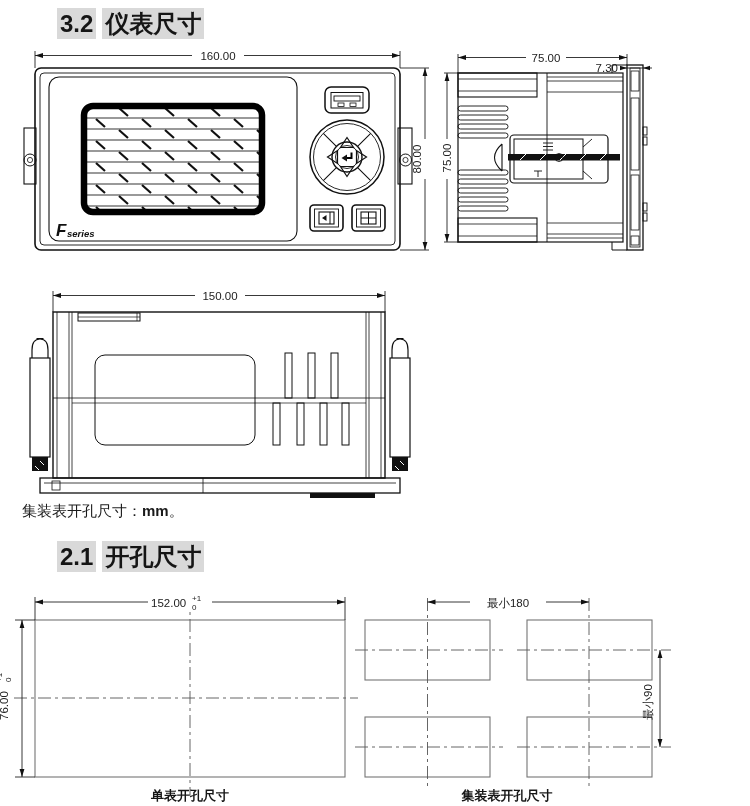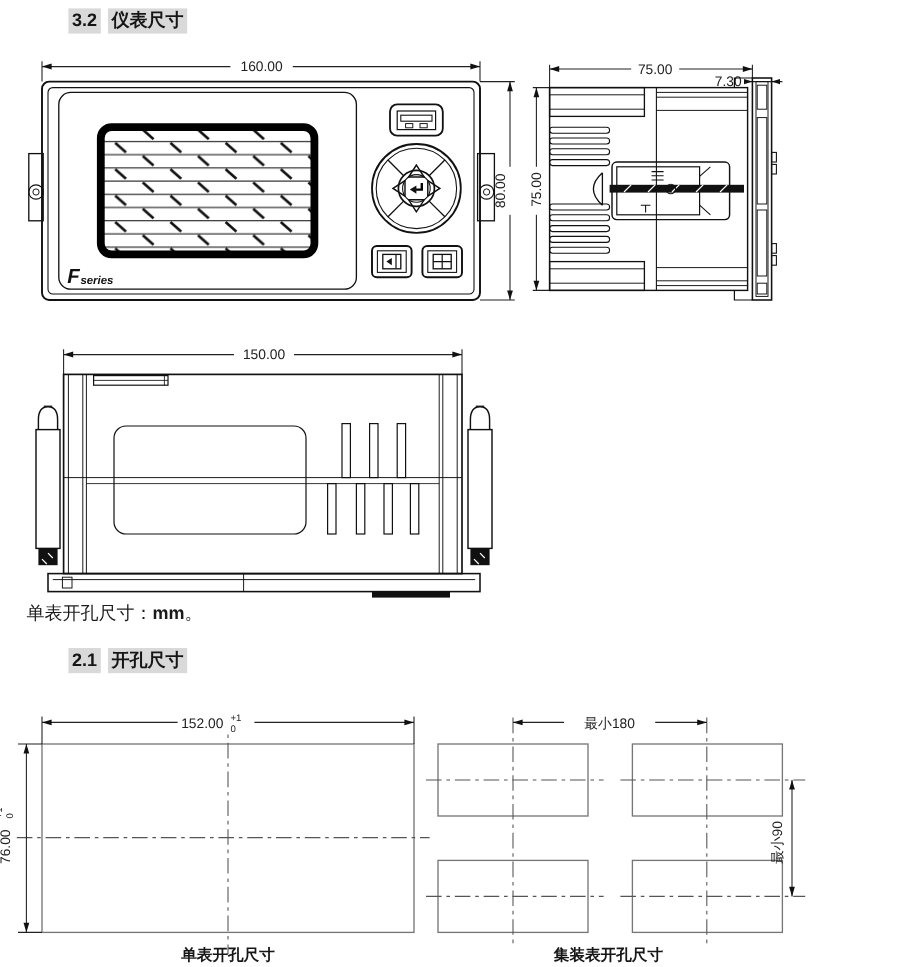--- a/index.html
+++ b/index.html
@@ -2,21 +2,21 @@
 <html style="--line-dark: #111111; --line-mid: #555555; --line-light: #757575; --dim: #222222; --heading-bg: #d9d9d9;"><head>
 <meta charset="utf-8">
 <style>
   :root{
     --line-dark:#111111; --line-mid:#555555; --line-light:#757575;
     --dim:#222222; --heading-bg:#d9d9d9;
   }
   html,body{margin:0;padding:0;background:#ffffff;}
   #page{position:relative;width:750px;height:806px;background:#fff;overflow:hidden;
         font-family:"Liberation Sans","DejaVu Sans",sans-serif;color:#111;}
-  .heading{position:absolute;left:22px;font-size:15px;font-weight:bold;color:#151515;white-space:nowrap;padding-left:35px;}
+  .heading{position:absolute;left:22px;font-size:24px;font-weight:bold;color:#151515;white-space:nowrap;padding-left:35px;}
   .heading .hl{background:var(--heading-bg);padding:2px 3px;}
   .heading .num{margin-right:6px;}
   #h32{top:8px;}
   #h33{top:541px;}
   #unit-note{position:absolute;left:22px;top:502px;font-size:15px;color:#1a1a1a;}
   #unit-note b{font-weight:bold;}
   svg{position:absolute;overflow:visible;}
   #front-view{left:20px;top:40px;}
   #side-view{left:440px;top:40px;}
   #bottom-view{left:20px;top:280px;}
@@ -254,21 +254,21 @@
     </g>
 
     <g>
       <rect class="ln" x="20" y="198" width="360" height="15" stroke-width="1.3"></rect>
       <path class="ln" d="M24,203 H376 M183,198 V213" stroke-width=".8"></path>
       <rect class="ln" x="32" y="201" width="8" height="9" stroke-width=".8"></rect>
       <rect class="fb" x="290" y="213" width="65" height="5"></rect>
     </g>
   </svg>
 
-  <div id="unit-note"><span>单表开孔尺寸：</span><b>mm</b><span>。</span></div>
+  <div id="unit-note"><span>集装表开孔尺寸：</span><b>mm</b><span>。</span></div>
 
   <div id="h33" class="heading">
     <span class="hl num">2.1</span><span class="hl">开孔尺寸</span>
   </div>
 
   <svg id="single-cutout" width="370" height="216" viewBox="0 0 370 216">
     <rect class="lt" x="35" y="30" width="310" height="157"></rect>
     <path class="cl" d="M190,5 V205"></path>
     <path class="cl" d="M14,108 H358"></path>
     <g>

